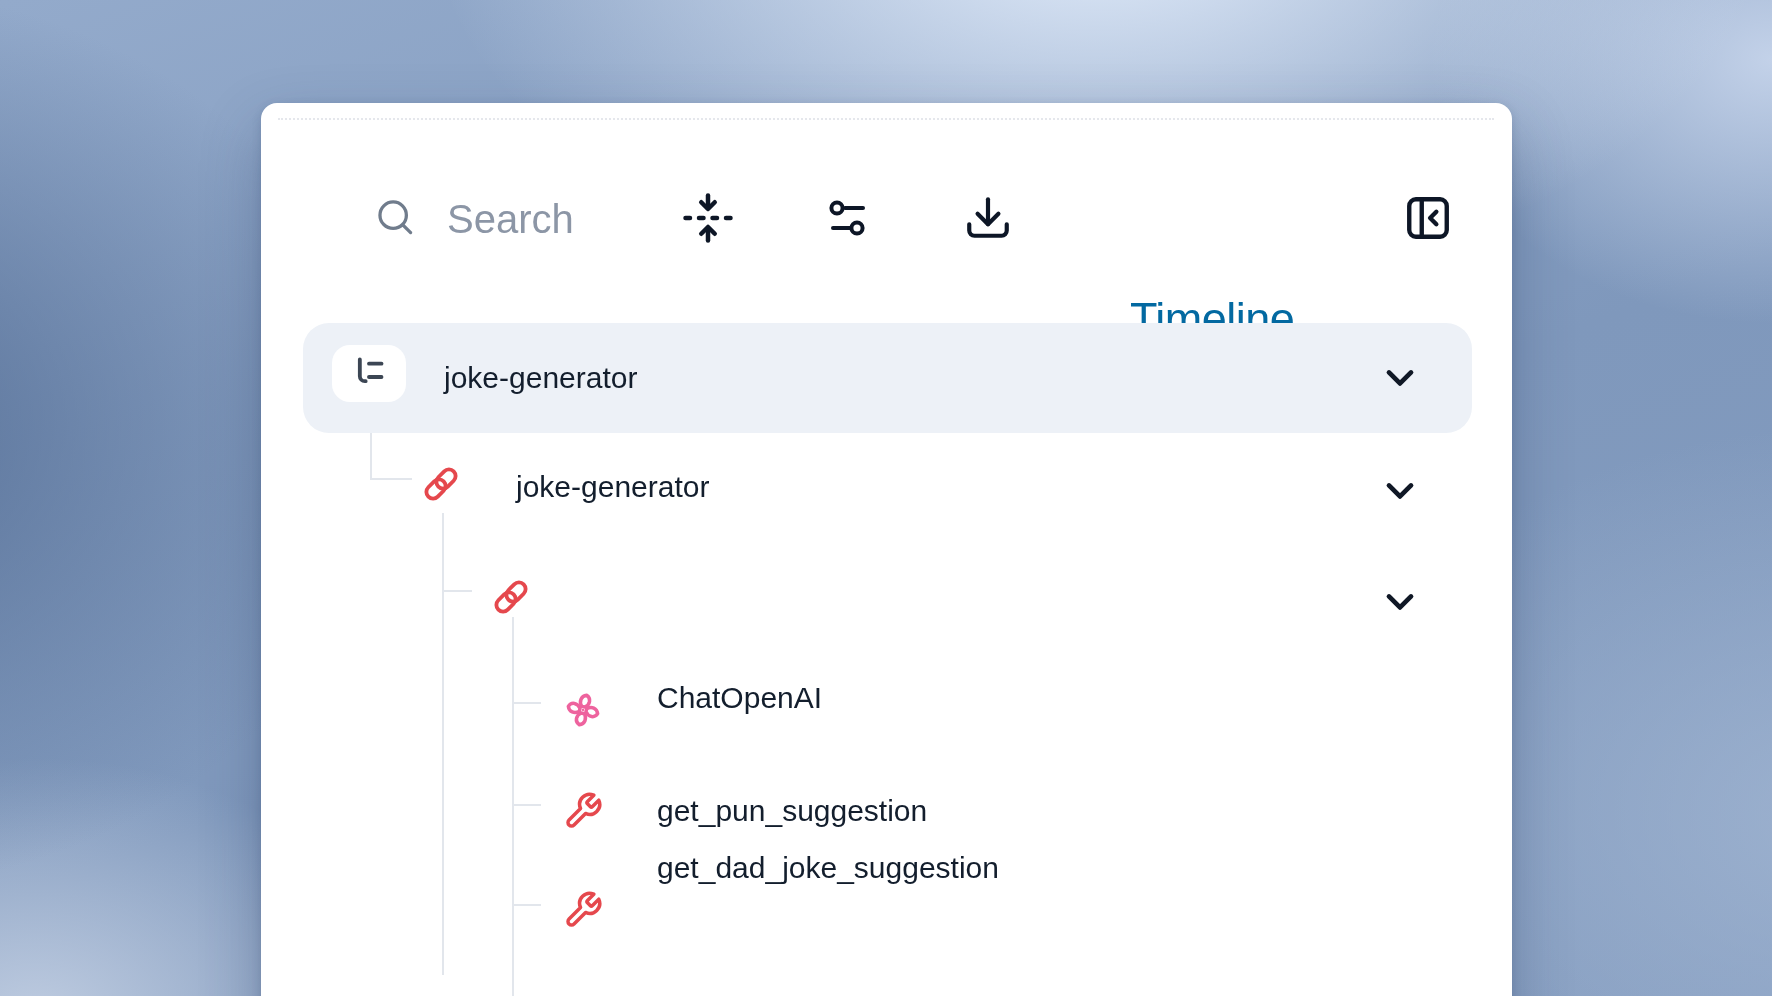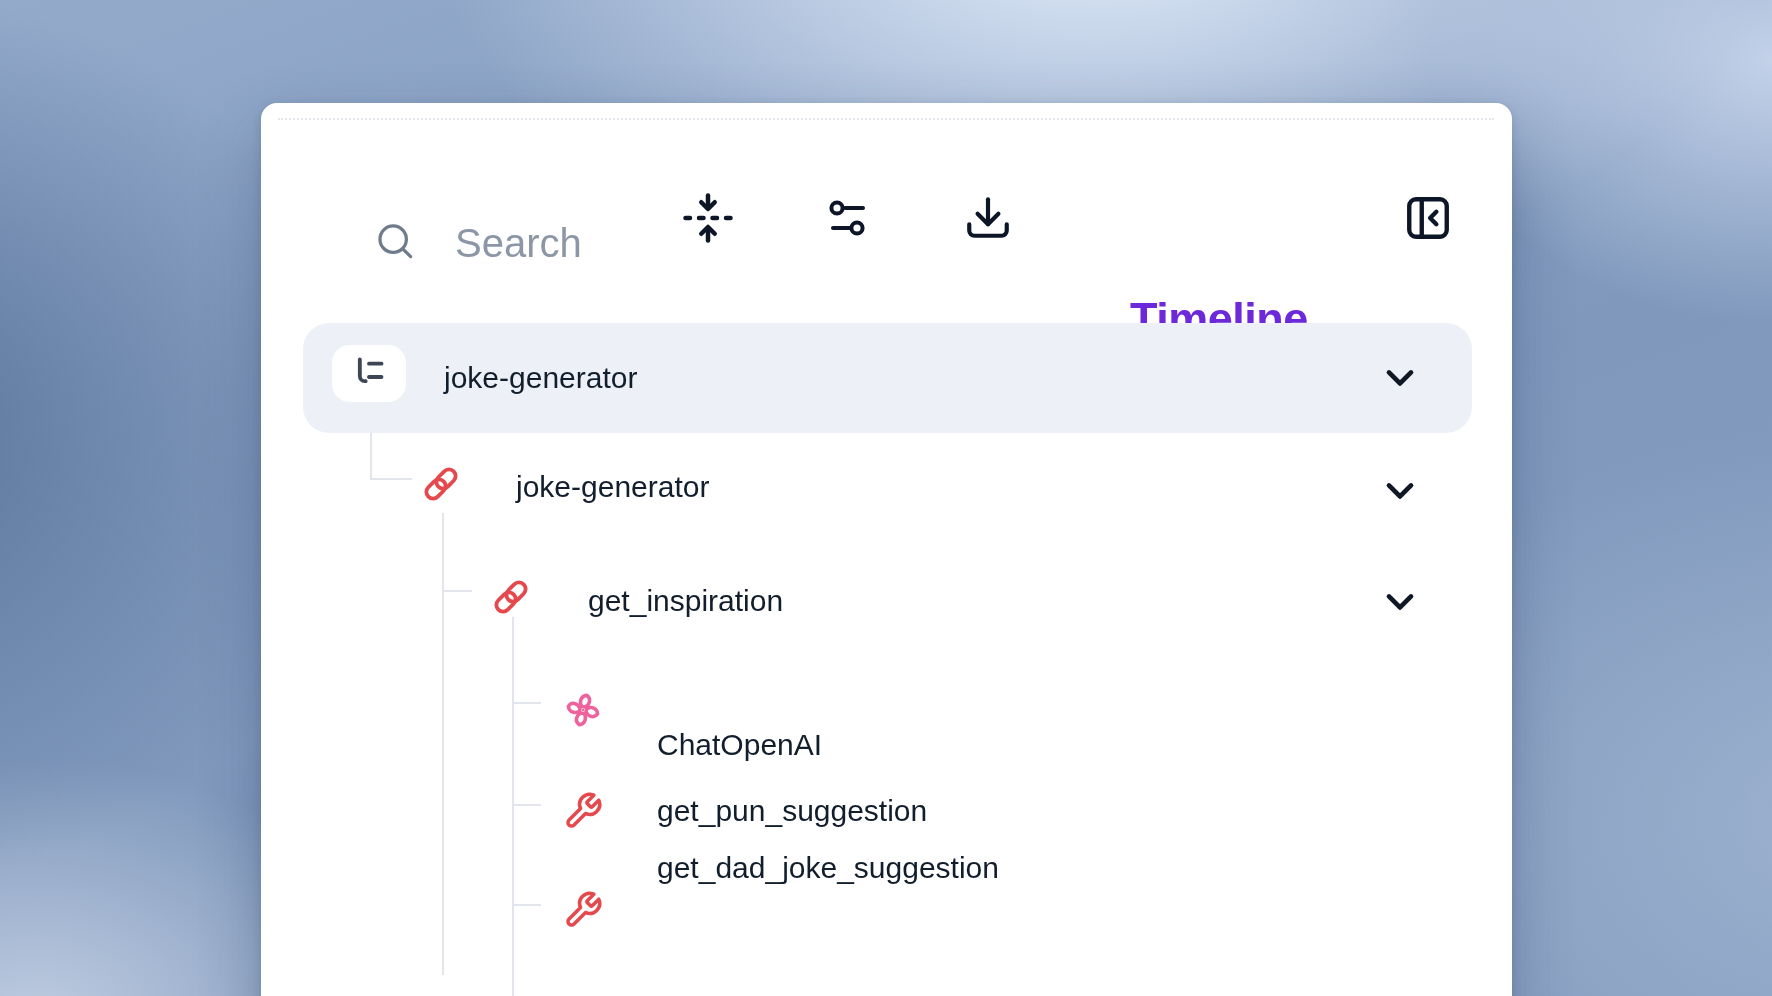--- a/index.html
+++ b/index.html
@@ -19,48 +19,48 @@
     position:absolute;left:261px;top:103px;width:1251px;height:940px;
     background:#ffffff;border-radius:16px;
     box-shadow:0 24px 60px rgba(35,55,95,.30), 0 3px 10px rgba(35,55,95,.18);
   }
   .top-dotted{
     position:absolute;left:17px;top:15px;width:1216px;height:0;
     border-top:2px dotted #e5e7ec;
   }
   
   .icon-btn{position:absolute;background:none;border:none;padding:0;cursor:pointer;line-height:0;}
-  .search-wrap{position:absolute;left:112px;top:92px;display:flex;align-items:center;gap:38px;margin-top:24px;}
+  .search-wrap{position:absolute;left:112px;top:92px;display:flex;align-items:center;gap:30px;}
   .search-input{
     border:none;outline:none;background:transparent;
     font-family:"Liberation Sans","DejaVu Sans",sans-serif;
     font-size:40px;color:#3c4654;width:300px;padding:0;
   }
   .search-input::placeholder{color:#8c96a6;opacity:1;}
   .timeline-label{
     position:absolute;left:869px;top:190px;
-    font-size:45px;font-weight:700;color:#6d28d9;letter-spacing:-0.5px;
+    font-size:45px;font-weight:400;color:#0369a1;letter-spacing:-0.5px;
   }
   
   .row-hl{
     position:absolute;left:42px;top:220px;width:1169px;height:110px;
     background:#edf1f7;border-radius:26px;
   }
   .chip{
     position:absolute;left:71px;top:242px;width:74px;height:57px;
     background:#ffffff;border-radius:18px;display:flex;align-items:center;justify-content:center;
   }
   .row-label{
     position:absolute;font-size:30px;font-weight:500;color:#131e2d;transform:translateY(-50%);
     white-space:nowrap;
   }
   .lab-r1{left:183px;top:275px;}
   .lab-r2{left:255px;top:384px;}
   .lab-r3{left:327px;top:498px;}
-  .lab-r4{left:396px;top:642px;}
+  .lab-r4{left:396px;top:595px;}
   .lab-r5{left:396px;top:708px;}
   .lab-r6{left:396px;top:765px;}
   .row-icon{position:absolute;line-height:0;}
   .ic-r2{left:160px;top:361px;}
   .ic-r3{left:230px;top:474px;}
   .ic-r4{left:302px;top:587px;}
   .ic-r5{left:302px;top:688px;}
   .ic-r6{left:302px;top:787px;}
   .chev{position:absolute;left:1117px;width:44px;height:44px;line-height:0;background:none;border:none;padding:0;cursor:pointer;}
   .chev-r1{top:252px;}
@@ -165,21 +165,20 @@
       <polyline points="6 9.5 12 15.5 18 9.5"></polyline>
     </svg>
   </button>
 
   <span class="row-icon ic-r3">
     <svg width="40" height="40" viewBox="0 0 24 24" fill="none" stroke="#e5484d" stroke-width="2.3">
       <rect x="2.5" y="11" width="13" height="8" rx="4" transform="rotate(-45 9 15)"></rect>
       <rect x="8.5" y="5" width="13" height="8" rx="4" transform="rotate(-45 15 9)"></rect>
     </svg>
   </span>
-  <div class="row-label lab-r3">get_inspiration</div>
   <button class="chev chev-r3">
     <svg width="44" height="44" viewBox="0 0 24 24" fill="none" stroke="#101826" stroke-width="2.6" stroke-linecap="round" stroke-linejoin="round">
       <polyline points="6 9.5 12 15.5 18 9.5"></polyline>
     </svg>
   </button>
 
   <span class="row-icon ic-r4">
     <svg width="40" height="40" viewBox="0 0 24 24" fill="none" stroke="#ee639e" stroke-width="2.1" stroke-linecap="round" stroke-linejoin="round">
       <g>
         <path d="M11.2 9.8 C 9.6 6.8, 10.8 3.6, 14.2 3.2 C 17 5, 16.4 8.8, 13 10.2 Z"></path>

